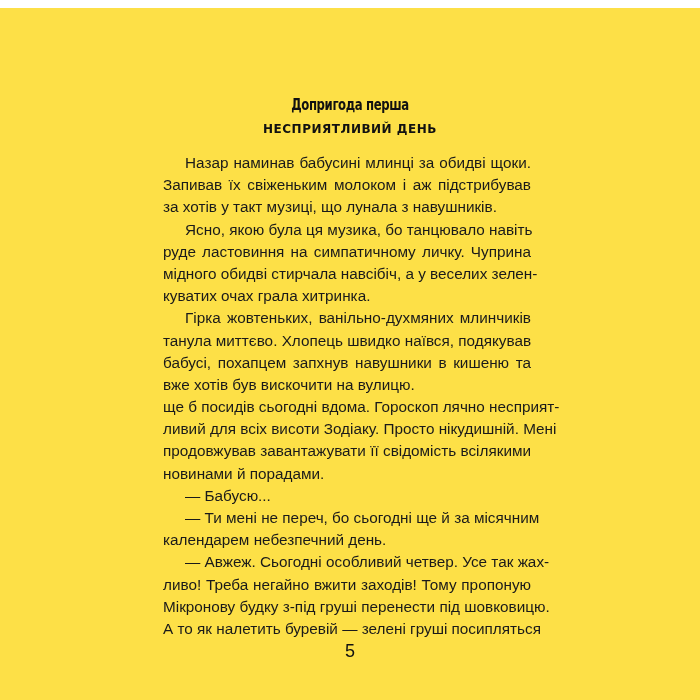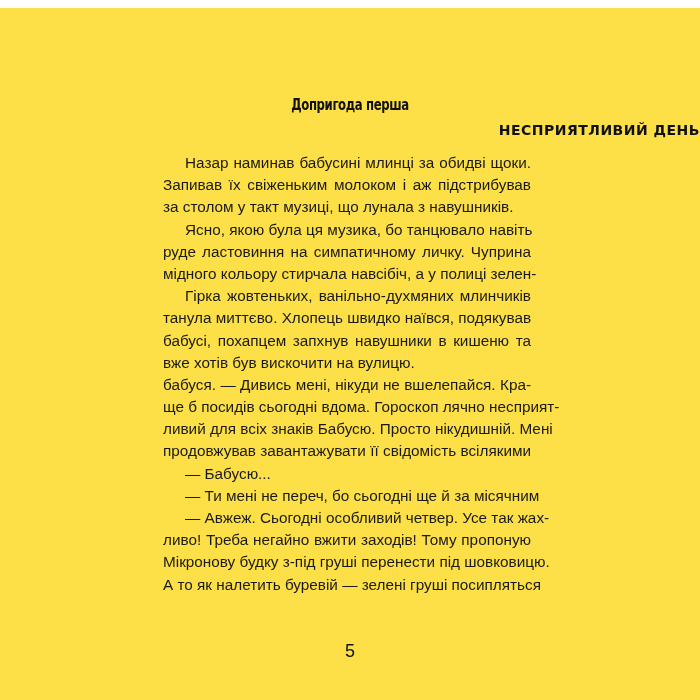--- a/index.html
+++ b/index.html
@@ -6,22 +6,22 @@
     body { width: 700px; height: 700px; position: relative; overflow: hidden; }
     .page {
       position: absolute; left: 0; top: 8px; width: 700px; height: 700px; background: #fde047;
     }
     .chapter-label {
       position: absolute; left: 0; width: 700px; top: 88px; text-align: center;
       font-family: "DejaVu Sans", sans-serif; font-weight: bold; font-size: 15px;
       letter-spacing: -0.5px; transform: scaleX(0.78); color: #111;
     }
     .chapter-title {
-      position: absolute; left: 0; width: 700px; top: 114px; text-align: right;
-      font-family: "DejaVu Sans", sans-serif; font-weight: bold; font-size: 14px;
+      position: absolute; left: 0; width: 700px; top: 114px; text-align: center;
+      font-family: "DejaVu Sans", sans-serif; font-weight: bold; font-size: 12px;
       letter-spacing: 0.5px; color: #111;
     }
     .body-text {
       position: absolute; left: 163px; top: 144px; width: 368px;
       font-family: "Liberation Sans", sans-serif; font-size: 15.3px; line-height: 22.2px;
       color: #1a1a1a;
     }
     .body-text .line { display: block; white-space: nowrap; text-align: justify; text-align-last: justify; height: 22.2px; }
     .body-text .line.last { text-align-last: left; }
     .body-text .line.indent { padding-left: 22px; }
@@ -33,34 +33,36 @@
 </head>
 <body>
 
 <div class="page">
   <div class="chapter-label">Допригода перша</div>
   <div class="chapter-title">НЕСПРИЯТЛИВИЙ ДЕНЬ</div>
 
   <div class="body-text" id="body-text">
       <span class="line indent">Назар наминав бабусині млинці за обидві щоки.</span>
       <span class="line">Запивав їх свіженьким молоком і аж підстрибував</span>
-      <span class="line last">за столом у такт музиці, що лунала з навушників.</span>
+      <span class="line last">за хотів у такт музиці, що лунала з навушників.</span>
       <span class="line indent">Ясно, якою була ця музика, бо танцювало навіть</span>
       <span class="line">руде ластовиння на симпатичному личку. Чуприна</span>
-      <span class="line">мідного кольору стирчала навсібіч, а у полиці зелен-</span>
+      <span class="line">мідного обидві стирчала навсібіч, а у веселих зелен-</span>
+      <span class="line last">куватих очах грала хитринка.</span>
       <span class="line indent">Гірка жовтеньких, ванільно-духмяних млинчиків</span>
       <span class="line">танула миттєво. Хлопець швидко наївся, подякував</span>
       <span class="line">бабусі, похапцем запхнув навушники в кишеню та</span>
       <span class="line last">вже хотів був вискочити на вулицю.</span>
-      <span class="line">бабуся. — Дивись мені, нікуди не вшелепайся. Кра-</span>
       <span class="line">ще б посидів сьогодні вдома. Гороскоп лячно несприят-</span>
-      <span class="line">ливий для всіх знаків Бабусю. Просто нікудишній. Мені</span>
+      <span class="line">ливий для всіх висоти Зодіаку. Просто нікудишній. Мені</span>
       <span class="line">продовжував завантажувати її свідомість всілякими</span>
+      <span class="line last">новинами й порадами.</span>
       <span class="line indent last">— Бабусю...</span>
       <span class="line indent">— Ти мені не переч, бо сьогодні ще й за місячним</span>
+      <span class="line last">календарем небезпечний день.</span>
       <span class="line indent">— Авжеж. Сьогодні особливий четвер. Усе так жах-</span>
       <span class="line">ливо! Треба негайно вжити заходів! Тому пропоную</span>
       <span class="line">Мікронову будку з-під груші перенести під шовковицю.</span>
       <span class="line">А то як налетить буревій — зелені груші посипляться</span>
     </div>
 
   <div class="page-number">5</div>
 </div>
 
 </body></html>

